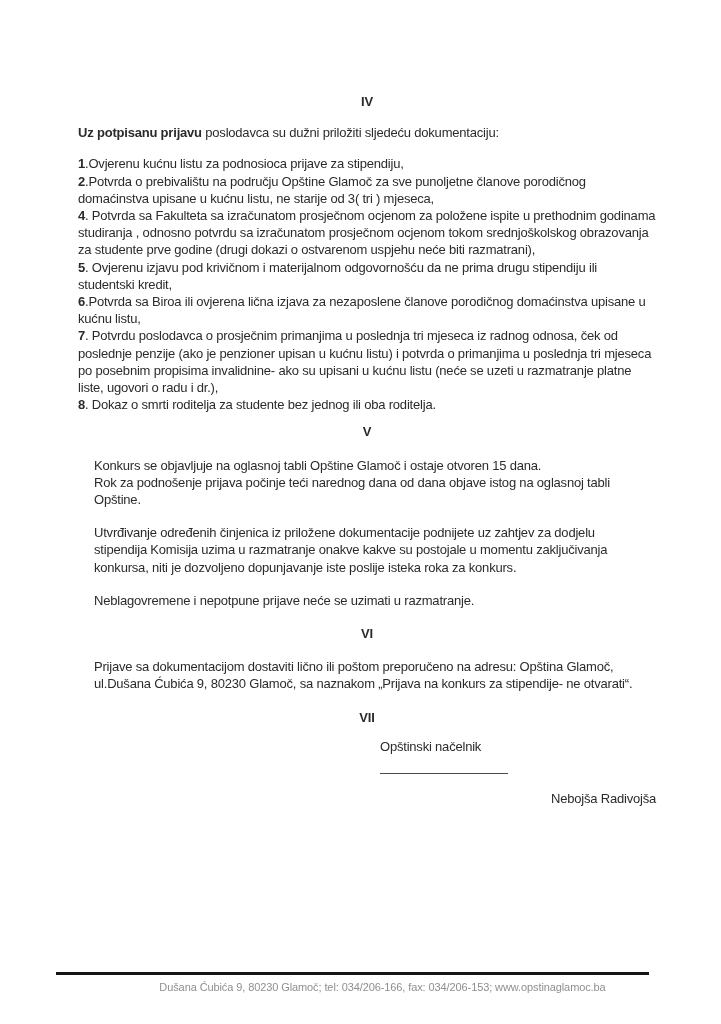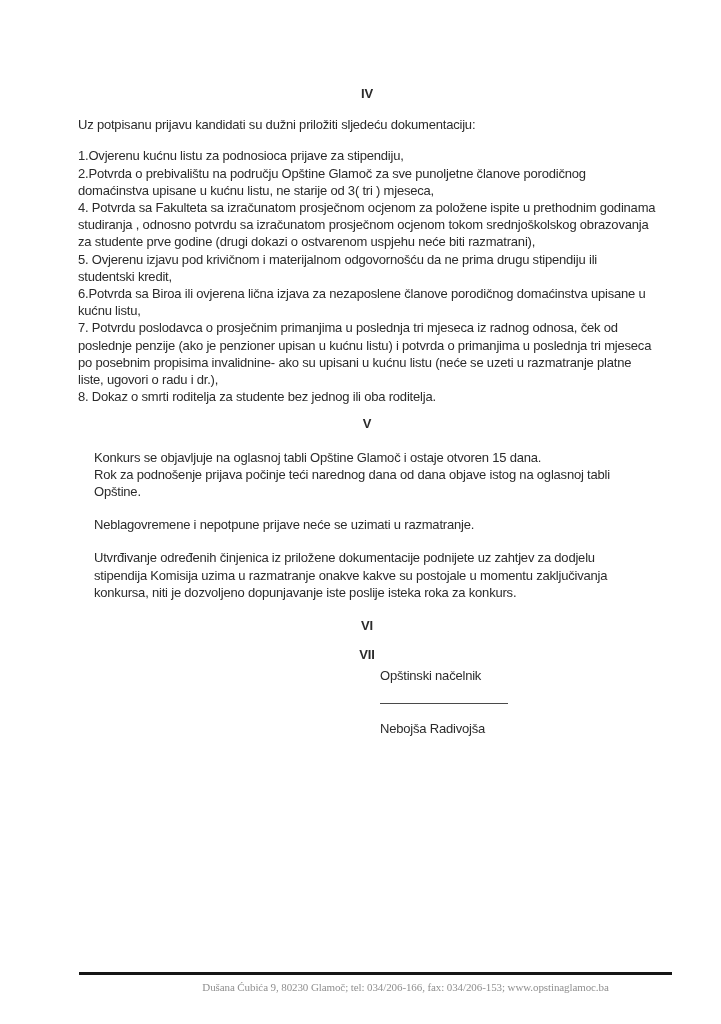--- a/index.html
+++ b/index.html
@@ -21,21 +21,21 @@
     left: 78px;
     top: 81px;
     width: 578px;
     font-size: 13px;
     line-height: 17.2px;
     letter-spacing: -0.2px;
   }
   .heading {
     text-align: center;
     font-weight: bold;
-    margin: 4px;
+    margin: 12px;
   }
   .heading.h-v   { margin-top: 10px; }
   .heading.h-vi  { margin-top: 15px; }
   .heading.h-vii { margin-top: 12px; }
   .intro { margin-top: 14px; }
   .doc-list { margin-top: 14px; }
   .doc-list .li { margin: 0; }
   p.para { margin: 16px; }
   .p-konkurs   { margin-top: 12px; }
   .p-utvrdjiv  { margin-top: 14px; }
@@ -45,73 +45,73 @@
   .signature {
     margin-left: 302px;
   }
   .signature .sig-title { margin: 0; }
   .signature .sig-line {
     margin-top: 18px;
     width: 128px;
     height: 0;
     border-bottom: 1.5px solid #4a4a4a;
   }
-  .signature .sig-name { margin-top: 16px; }
+  .signature .sig-name { margin-top: 16px; text-align: right; }
   .footer {
     position: absolute;
-    left: 79px;
+    left: 56px;
     top: 972px;
     width: 593px;
-    font-family: Liberation Serif, serif;
   }
   .footer .footer-rule {
     height: 3px;
     background: #151515;
   }
   .footer .footer-text {
     margin-top: 5px;
     padding-left: 60px;
     text-align: center;
     font-size: 11px;
     letter-spacing: -0.1px;
     color: #8f8f8f;
     line-height: 14px;
   }
-  b { font-weight: normal; text-align: right; }
+  b { font-weight: bold; text-align: right; }
 </style>
 </head>
 <body>
 
 <div class="page">
   <div class="content">
 
     <p class="heading h-iv">IV</p>
 
-    <p class="intro"><b>Uz potpisanu prijavu</b> <span>kandidati su dužni priložiti sljedeću dokumentaciju:</span></p>
+    <p class="intro"><b>Uz potpisanu prijavu</b> <span>poslodavca su dužni priložiti sljedeću dokumentaciju:</span></p>
 
     <div class="doc-list">
       <div class="li"><b>1</b><span>.Ovjerenu kućnu listu za podnosioca prijave za stipendiju,</span></div>
       <div class="li"><b>2</b><span>.Potvrda o prebivalištu na području Opštine Glamoč za sve punoljetne članove porodičnog domaćinstva upisane u kućnu listu, ne starije od 3( tri ) mjeseca,</span></div>
       <div class="li"><b>4</b><span>. Potvrda sa Fakulteta sa izračunatom prosječnom ocjenom za položene ispite u prethodnim godinama studiranja , odnosno potvrdu sa izračunatom prosječnom ocjenom tokom srednjoškolskog obrazovanja za studente prve godine (drugi dokazi o ostvarenom uspjehu neće biti razmatrani),</span></div>
       <div class="li"><b>5</b><span>. Ovjerenu izjavu pod krivičnom i materijalnom odgovornošću da ne prima drugu stipendiju ili studentski kredit,</span></div>
       <div class="li"><b>6</b><span>.Potvrda sa Biroa ili ovjerena lična izjava za nezaposlene članove porodičnog domaćinstva  upisane u kućnu listu,</span></div>
       <div class="li"><b>7</b><span>. Potvrdu poslodavca o prosječnim primanjima u poslednja tri mjeseca iz radnog odnosa, ček od poslednje penzije (ako je penzioner upisan u kućnu listu) i potvrda o primanjima u poslednja tri mjeseca po posebnim propisima  invalidnine- ako su upisani u kućnu listu (neće se uzeti u razmatranje platne liste, ugovori o radu i dr.),</span></div>
       <div class="li"><b>8</b><span>. Dokaz o smrti roditelja za studente bez jednog ili oba roditelja.</span></div>
     </div>
 
     <p class="heading h-v">V</p>
 
     <p class="para p-konkurs"><span>Konkurs se objavljuje na oglasnoj tabli Opštine Glamoč i ostaje otvoren 15 dana.</span><br><span>Rok za podnošenje prijava počinje teći narednog dana od dana objave istog na oglasnoj tabli Opštine.</span></p>
 
+    <p class="para p-utvrdjiv">Utvrđivanje određenih činjenica iz priložene dokumentacije podnijete uz zahtjev za dodjelu stipendija Komisija uzima u razmatranje onakve kakve su postojale u momentu zaključivanja konkursa, niti je dozvoljeno dopunjavanje iste poslije isteka roka za konkurs.</p>
+
     <p class="para p-neblagov">Neblagovremene i nepotpune  prijave neće se uzimati u razmatranje.</p>
-
-    <p class="para p-utvrdjiv">Utvrđivanje određenih činjenica iz priložene dokumentacije podnijete uz zahtjev za dodjelu stipendija Komisija uzima u razmatranje onakve kakve su postojale u momentu zaključivanja konkursa, niti je dozvoljeno dopunjavanje iste poslije isteka roka za konkurs.</p>
 
     <p class="heading h-vi">VI</p>
 
+    <p class="para p-prijave">Prijave sa dokumentacijom dostaviti lično ili poštom preporučeno na adresu: Opština Glamoč, ul.Dušana Ćubića 9, 80230 Glamoč, sa naznakom „Prijava na konkurs za stipendije- ne otvarati“.</p>
 
     <p class="heading h-vii">VII</p>
 
 
     <div class="signature">
       <p class="sig-title">Opštinski načelnik</p>
       <div class="sig-line"></div>
       <p class="sig-name">Nebojša Radivojša</p>
     </div>
 

